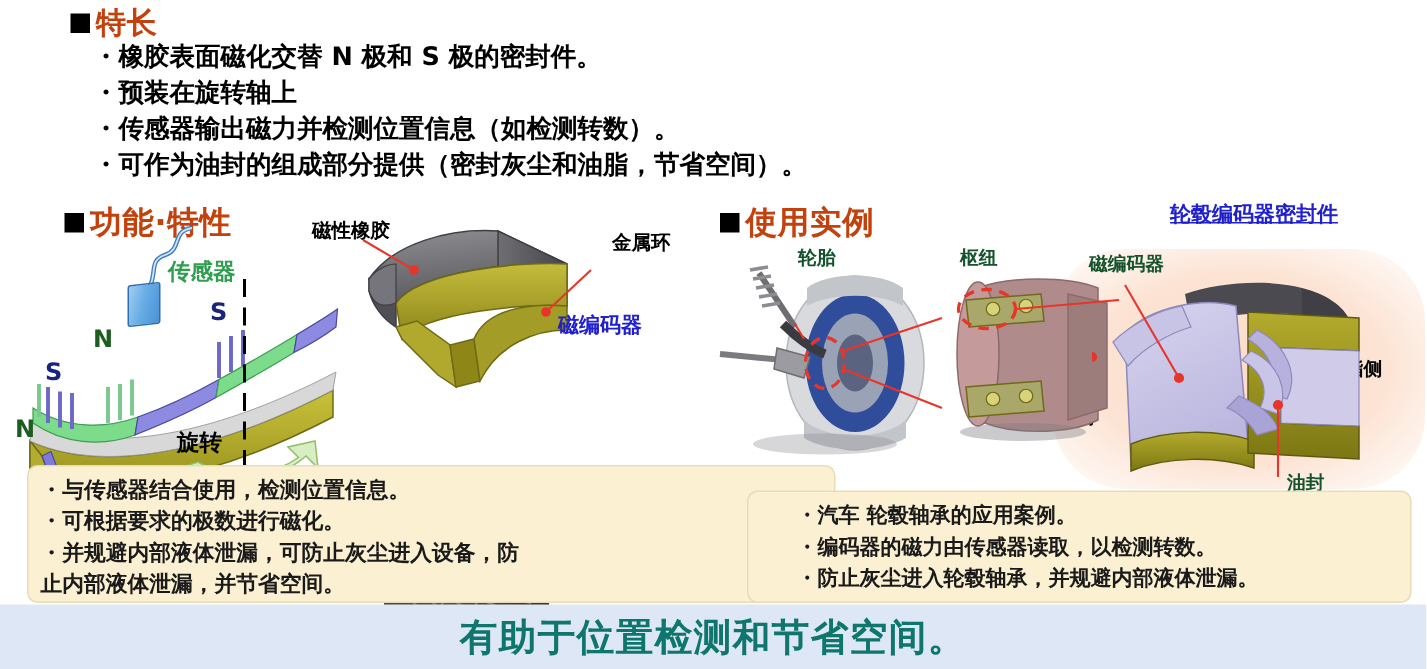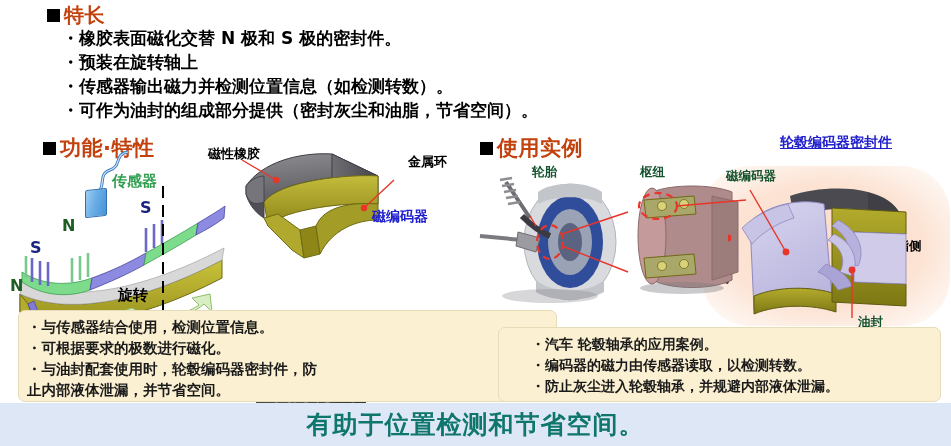--- a/index.html
+++ b/index.html
@@ -377,21 +377,21 @@
       <path d="M58 74 L22 12" stroke="#e8352a" stroke-width="1.4" fill="none"></path>
       <circle cx="124" cy="92" r="3.4" fill="#e8352a"></circle>
       <path d="M124 92 L124 140" stroke="#e8352a" stroke-width="1.4" fill="none"></path>
       <circle cx="0" cy="60" r="3.4" fill="#e8352a"></circle>
     </svg>
   </div>
 
   <div class="callout calloutL">
     <p>与传感器结合使用，检测位置信息。</p>
     <p>可根据要求的极数进行磁化。</p>
-    <p>与油封配套使用时，轮毂编码器密封件，防</p>
+    <p>并规避内部液体泄漏，可防止灰尘进入设备，防</p>
     <p class="cont">止内部液体泄漏，并节省空间。</p>
   </div>
 
   <div class="callout calloutR">
     <p>汽车 轮毂轴承的应用案例。</p>
     <p>编码器的磁力由传感器读取，以检测转数。</p>
     <p>防止灰尘进入轮毂轴承，并规避内部液体泄漏。</p>
   </div>
 
   <div class="banner">

